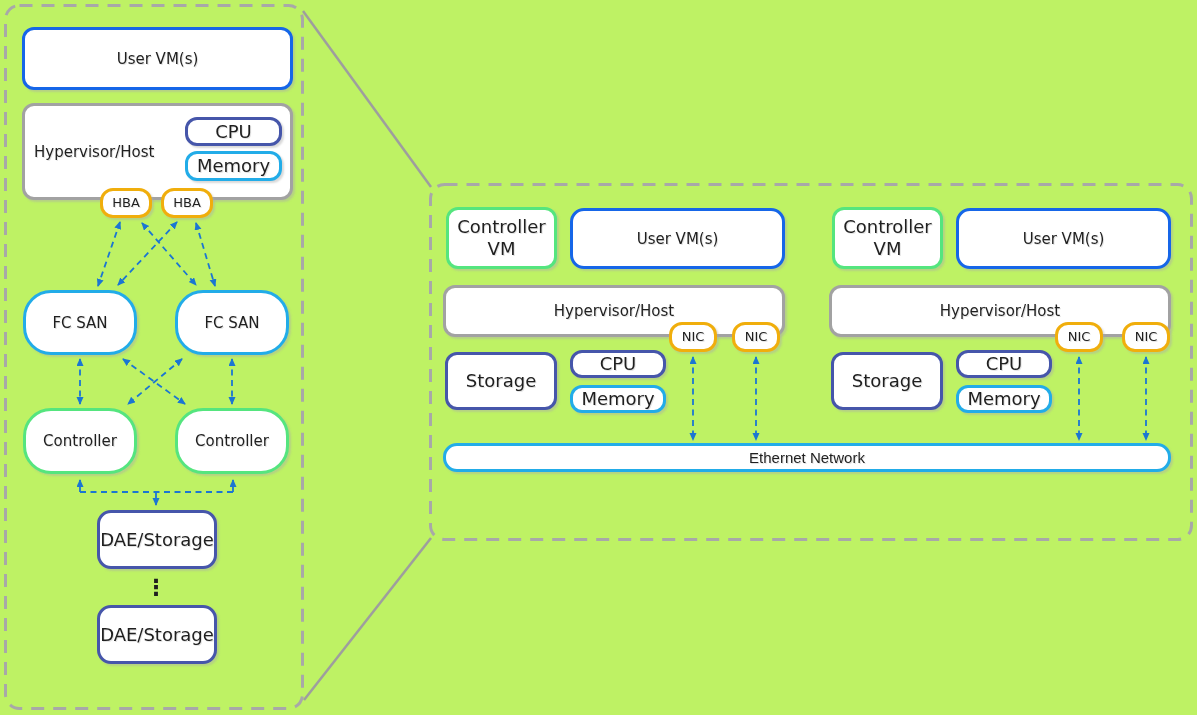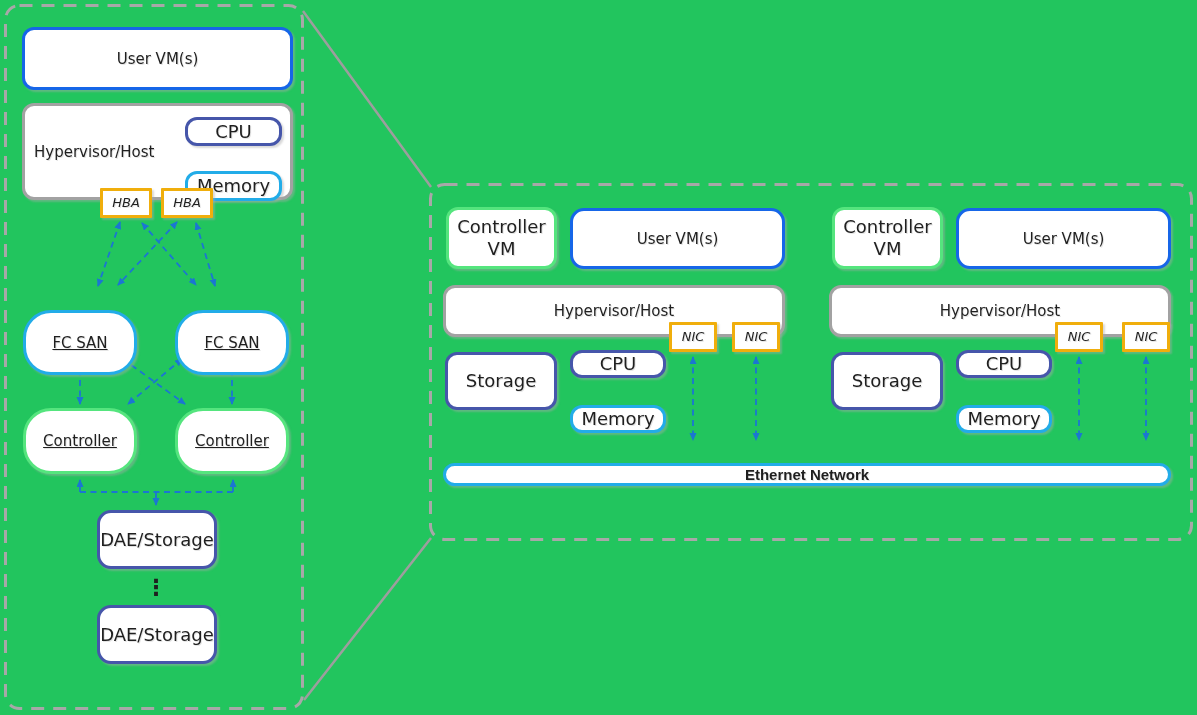--- a/index.html
+++ b/index.html
@@ -1,35 +1,35 @@
 <!DOCTYPE html>
 <html style="--c-blue: #1666E8; --c-cyan: #22ACE8; --c-green: #55E57E; --c-orange: #F0AE0C; --c-indigo: #4656AA; --c-gray: #A2A2A2; --c-frame: #A8A8A8; --c-arrow: #1B76D2;"><head>
 <meta charset="utf-8">
 <style>
   html,body{margin:0;padding:0;background:#ffffff;}
   #stage{
-    position:relative;width:1197px;height:715px;overflow:hidden;background:#22c55e;
+    position:relative;width:1197px;height:715px;overflow:hidden;background:#bef264;
     font-family:"DejaVu Sans","Liberation Sans",sans-serif;color:#1f1f1f;
   }
   #wires{position:absolute;left:0;top:0;z-index:0;}
   .box{
     position:absolute;z-index:2;box-sizing:border-box;
     display:flex;align-items:center;justify-content:center;
     background:#fff;border:3px solid #888;border-radius:12px;
     font-size:18px;line-height:1.2;text-align:center;
     box-shadow:2px 2px 2px rgba(170,170,170,.45);
     text-shadow:1px 1px 0 rgba(205,205,205,.55);
   }
   .b-blue{border-color:var(--c-blue);}
-  .b-cyan{border-color:var(--c-cyan);margin-top:20px;}
+  .b-cyan{border-color:var(--c-cyan);}
   .b-green{border-color:var(--c-green);}
-  .b-orange{border-color:var(--c-orange);border-radius:1px;font-style:italic;}
+  .b-orange{border-color:var(--c-orange);border-radius:13px;}
   .b-indigo{border-color:var(--c-indigo);}
   .b-gray{border-color:var(--c-gray);}
-  .r16{border-radius:28px;text-decoration:underline;}
+  .r16{border-radius:28px;}
   .small{font-size:13px;}
   .caption{
     position:absolute;z-index:2;text-align:center;font-size:16px;
     text-shadow:1px 1px 0 rgba(205,205,205,.55);
   }
   .cond{font-family:"Liberation Sans",sans-serif;}
   .left-text{justify-content:flex-start;padding-left:9px;text-align:left;}
   .dots{
     position:absolute;z-index:2;display:flex;align-items:center;justify-content:center;
     font-size:22px;font-weight:700;color:#1f1f1f;
@@ -126,16 +126,16 @@
   <div class="box b-gray" style="left:829px;top:285px;width:342px;height:52px;font-size:15px;">Hypervisor/Host</div>
 
   <div class="box b-orange small" style="left:1055px;top:322px;width:48px;height:30px;z-index:3;">NIC</div>
   <div class="box b-orange small" style="left:1122px;top:322px;width:48px;height:30px;z-index:3;">NIC</div>
 
   <div class="box b-indigo" style="left:831px;top:352px;width:112px;height:58px;">Storage</div>
 
   <div class="box b-indigo" style="left:956px;top:350px;width:96px;height:28px;">CPU</div>
   <div class="box b-cyan" style="left:956px;top:385px;width:96px;height:28px;">Memory</div>
 
-  <div class="box b-cyan cond" style="left:443px;top:443px;width:728px;height:23px;font-size:15px;border-radius:14px;font-weight:bold;">Ethernet Network</div>
+  <div class="box b-cyan cond" style="left:443px;top:443px;width:728px;height:29px;font-size:15px;border-radius:14px;">Ethernet Network</div>
 
 
 </div>
 
 </body></html>

